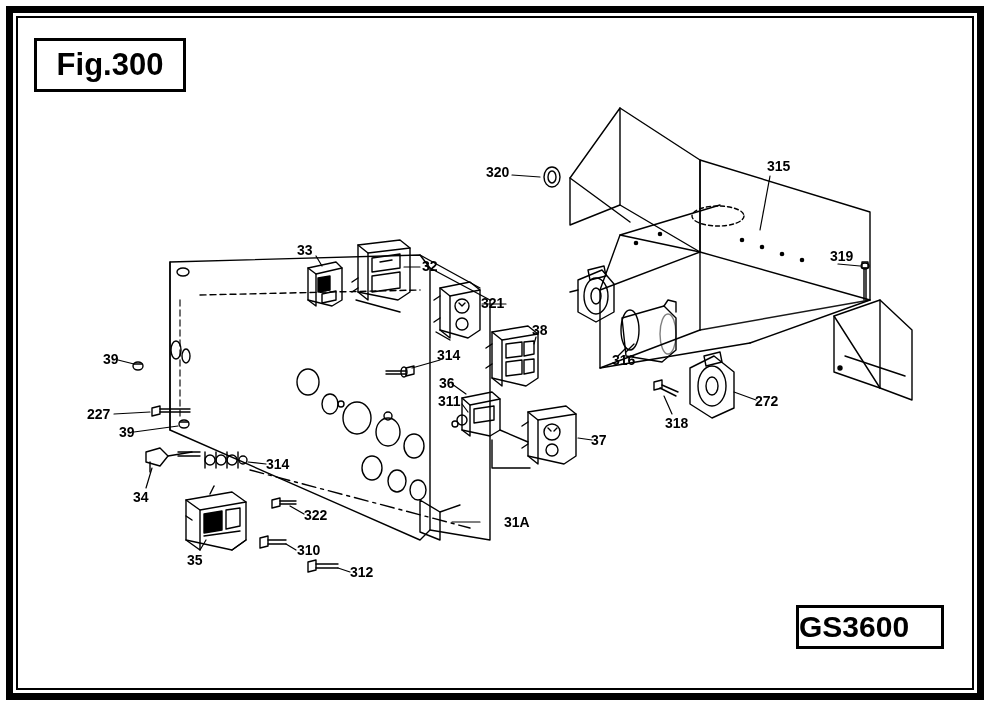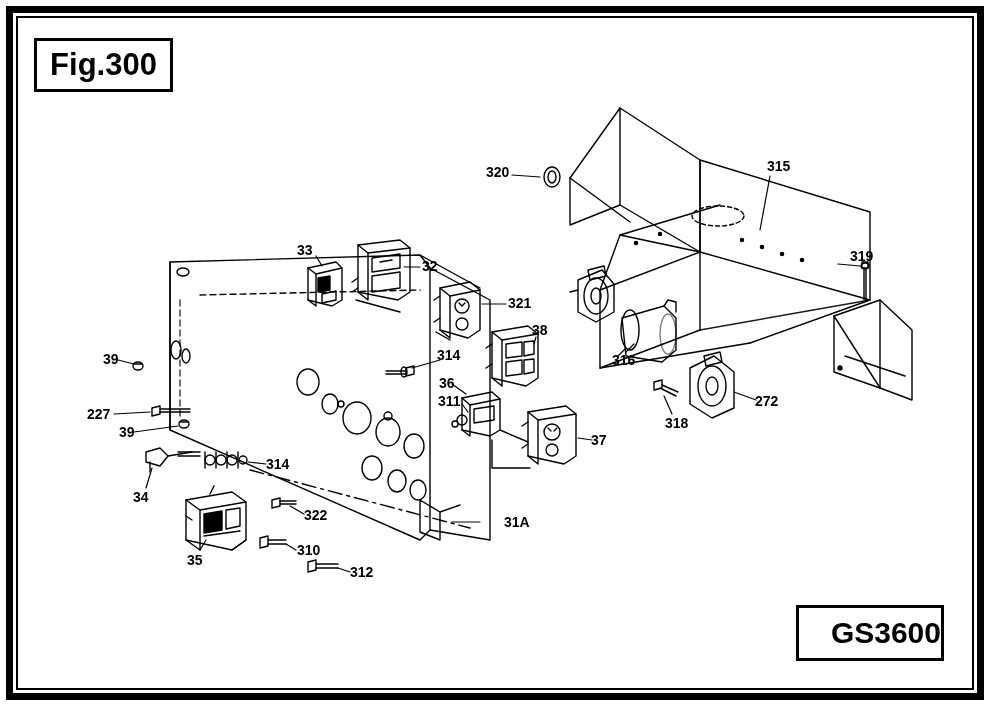--- a/index.html
+++ b/index.html
@@ -38,21 +38,21 @@
     height: 674px;
     border: 2px solid #000000;
     box-sizing: border-box;
     background: #ffffff;
   }
   
   .fig-box {
     position: absolute;
     left: 34px;
     top: 38px;
-    width: 139px;
+    width: 152px;
     height: 54px;
     border: 3px solid #000000;
     box-sizing: border-box;
     background: #ffffff;
     display: flex;
     align-items: center;
     justify-content: center;
     z-index: 40;
   }
   .fig-box span {
@@ -60,27 +60,27 @@
     font-weight: bold;
     letter-spacing: 0px;
     color: #000;
     font-family: "Liberation Sans", sans-serif;
   }
   .model-box {
     position: absolute;
     left: 796px;
     top: 605px;
     width: 148px;
-    height: 56px;
+    height: 44px;
     border: 3px solid #000000;
     box-sizing: border-box;
     background: #ffffff;
     display: flex;
     align-items: center;
-    justify-content: flex-end;
+    justify-content: flex-start;
     z-index: 40;
   }
   .model-box span {
     font-size: 30px;
     font-weight: bold;
     color: #000;
     font-family: "Liberation Sans", sans-serif;
   }
   
   .callout {
@@ -328,24 +328,24 @@
       <path d="M480 522 L452 522" stroke-width="1.2"></path>
       <path d="M200 550 L206 540" stroke-width="1.2"></path>
       <path d="M296 550 L286 544" stroke-width="1.2"></path>
       <path d="M350 572 L338 568" stroke-width="1.2"></path>
       <path d="M618 356 L626 348" stroke-width="1.2"></path>
     </g>
   </svg>
 
   <div class="callout" style="left:486px;  top:164px;">320</div>
   <div class="callout" style="left:767px;  top:158px;">315</div>
-  <div class="callout" style="left:830px;  top:248px;margin-left:20px;">319</div>
+  <div class="callout" style="left:830px;  top:248px;">319</div>
   <div class="callout" style="left:297px;  top:242px;">33</div>
   <div class="callout" style="left:422px;  top:258px;">32</div>
-  <div class="callout" style="left:508px;  top:295px;">321</div>
+  <div class="callout" style="left:481px;  top:295px;">321</div>
   <div class="callout" style="left:532px;  top:322px;">38</div>
   <div class="callout" style="left:612px;  top:352px;">316</div>
   <div class="callout" style="left:437px;  top:347px;">314</div>
   <div class="callout" style="left:103px;  top:351px;">39</div>
   <div class="callout" style="left:439px;  top:375px;">36</div>
   <div class="callout" style="left:755px;  top:393px;">272</div>
   <div class="callout" style="left:438px;  top:393px;">311</div>
   <div class="callout" style="left:87px;   top:406px;">227</div>
   <div class="callout" style="left:665px;  top:415px;">318</div>
   <div class="callout" style="left:119px;  top:424px;">39</div>

